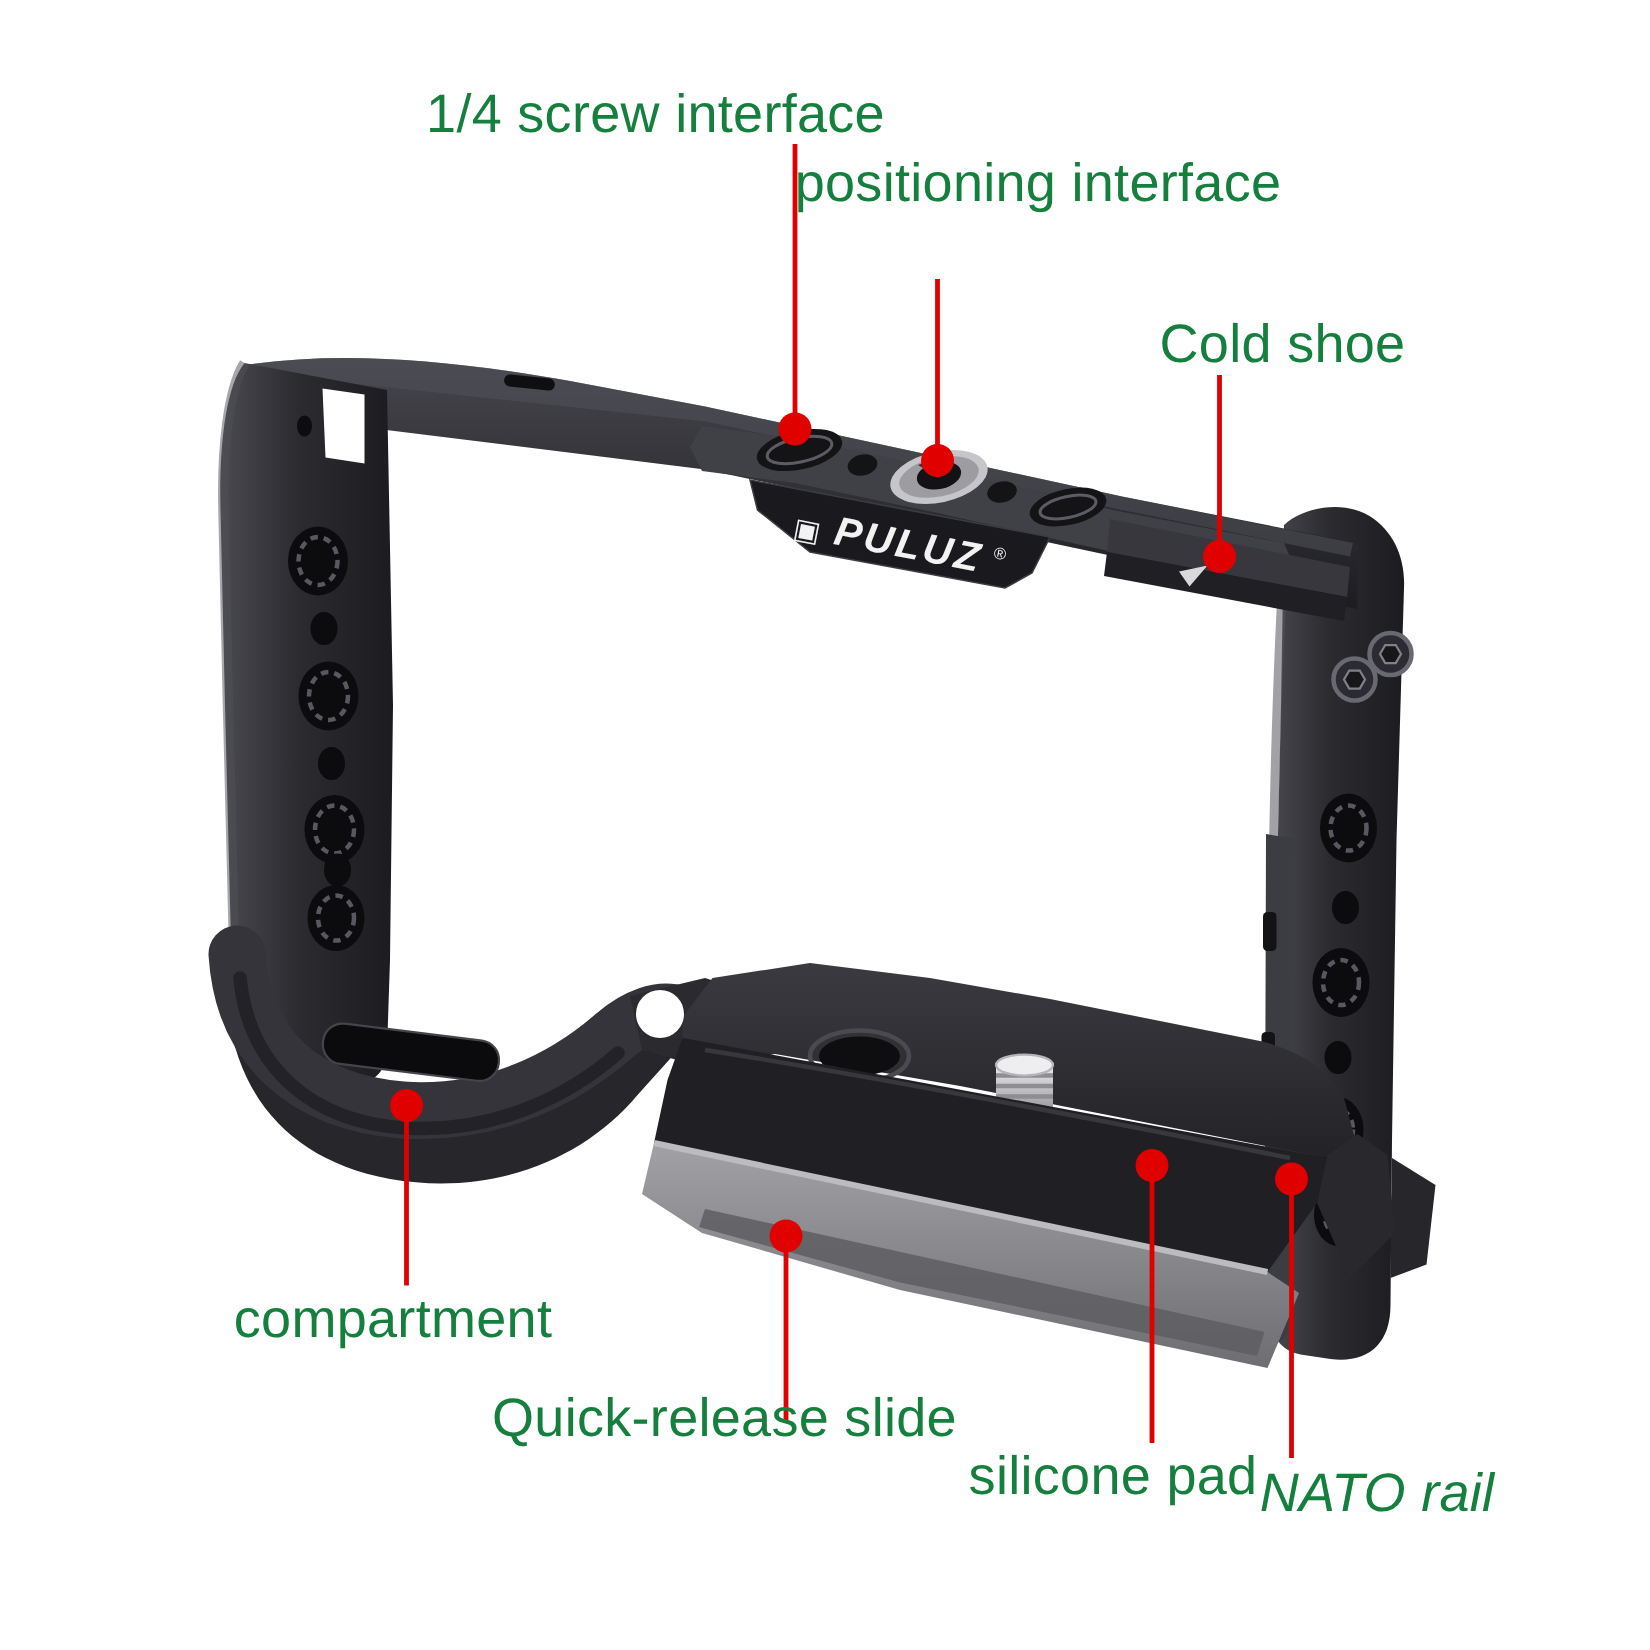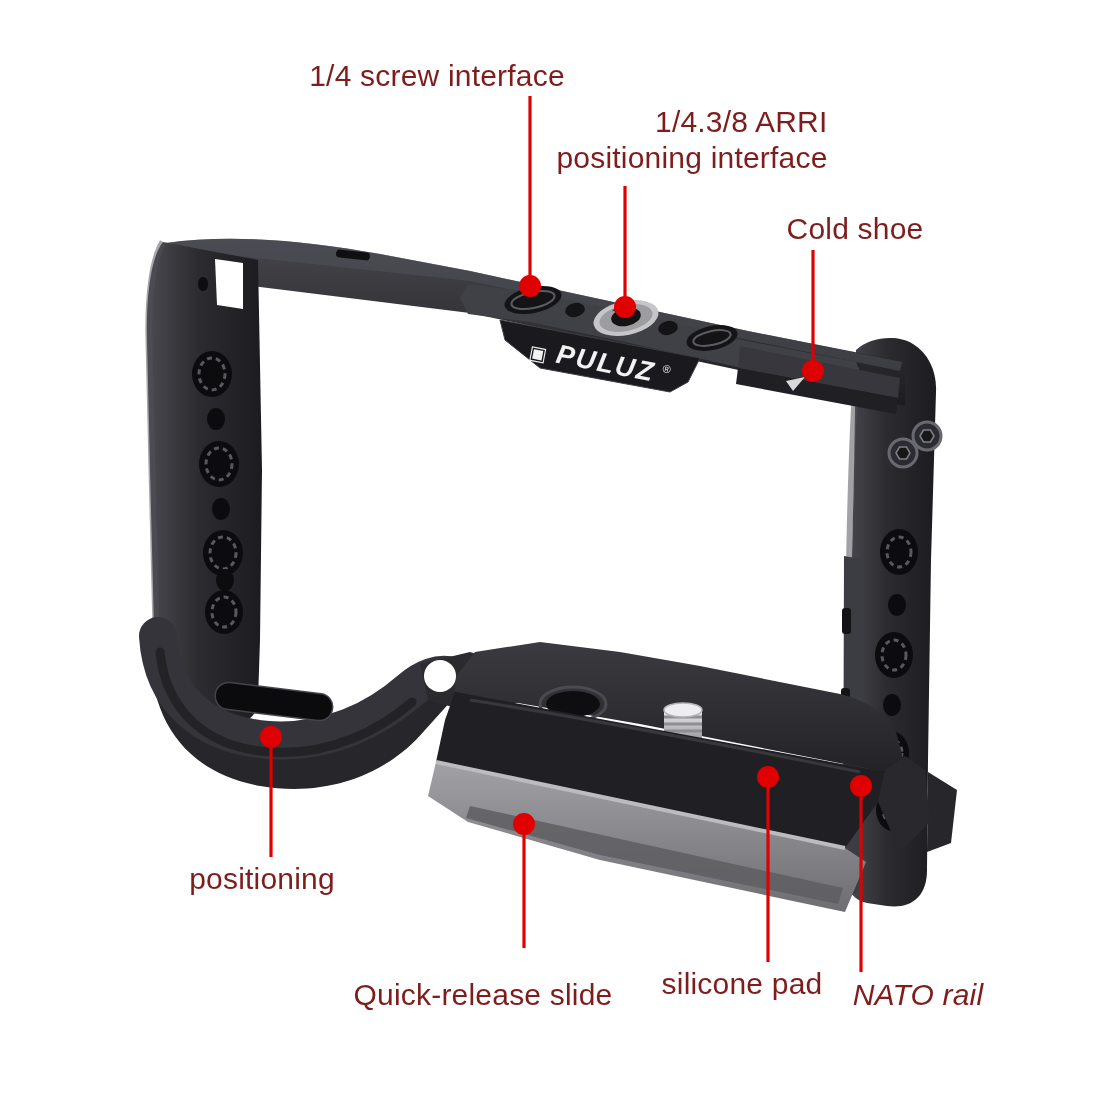--- a/index.html
+++ b/index.html
@@ -5,22 +5,22 @@
   html,body{margin:0;padding:0;}
   body{
     width:1100px;height:1100px;background:#ffffff;
     font-family:"Liberation Sans", sans-serif;
     position:relative;overflow:hidden;
   }
   .stage{position:relative;width:1100px;height:1100px;}
   .stage svg{position:absolute;left:0;top:0;}
   .label{
     position:absolute;transform:translateX(-50%);
-    text-align:right;font-size:30px;line-height:36px;
-    color:#7f1d1d;white-space:nowrap;letter-spacing:.2px;
+    text-align:left;font-size:36px;line-height:36px;
+    color:#15803d;white-space:nowrap;letter-spacing:.2px;
   }
   .label span{display:block;}
 </style>
 </head>
 <body>
 
 <div class="stage">
 
   <svg width="1100" height="1100" viewBox="0 0 1100 1100">
     <defs>
@@ -201,33 +201,32 @@
       <circle cx="768" cy="777" r="11"></circle>
       <circle cx="861" cy="786" r="11"></circle>
     </g>
   </svg>
 
   <div class="label" style="left:437px;top:58px;">
     <span>1/4 screw interface</span>
   </div>
 
   <div class="label" style="left:692px;top:104px;">
-    <span>1/4.3/8 ARRI</span>
     <span>positioning interface</span>
   </div>
 
   <div class="label" style="left:855px;top:211px;">
     <span>Cold shoe</span>
   </div>
 
   <div class="label" style="left:262px;top:861px;">
-    <span>positioning</span>
-  </div>
-
-  <div class="label" style="left:483px;top:977px;">
+    <span>compartment</span>
+  </div>
+
+  <div class="label" style="left:483px;top:927px;">
     <span>Quick-release slide</span>
   </div>
 
   <div class="label" style="left:742px;top:966px;">
     <span>silicone pad</span>
   </div>
 
   <div class="label" style="left:918px;top:977px;font-style:italic;">
     <span>NATO rail</span>
   </div>

